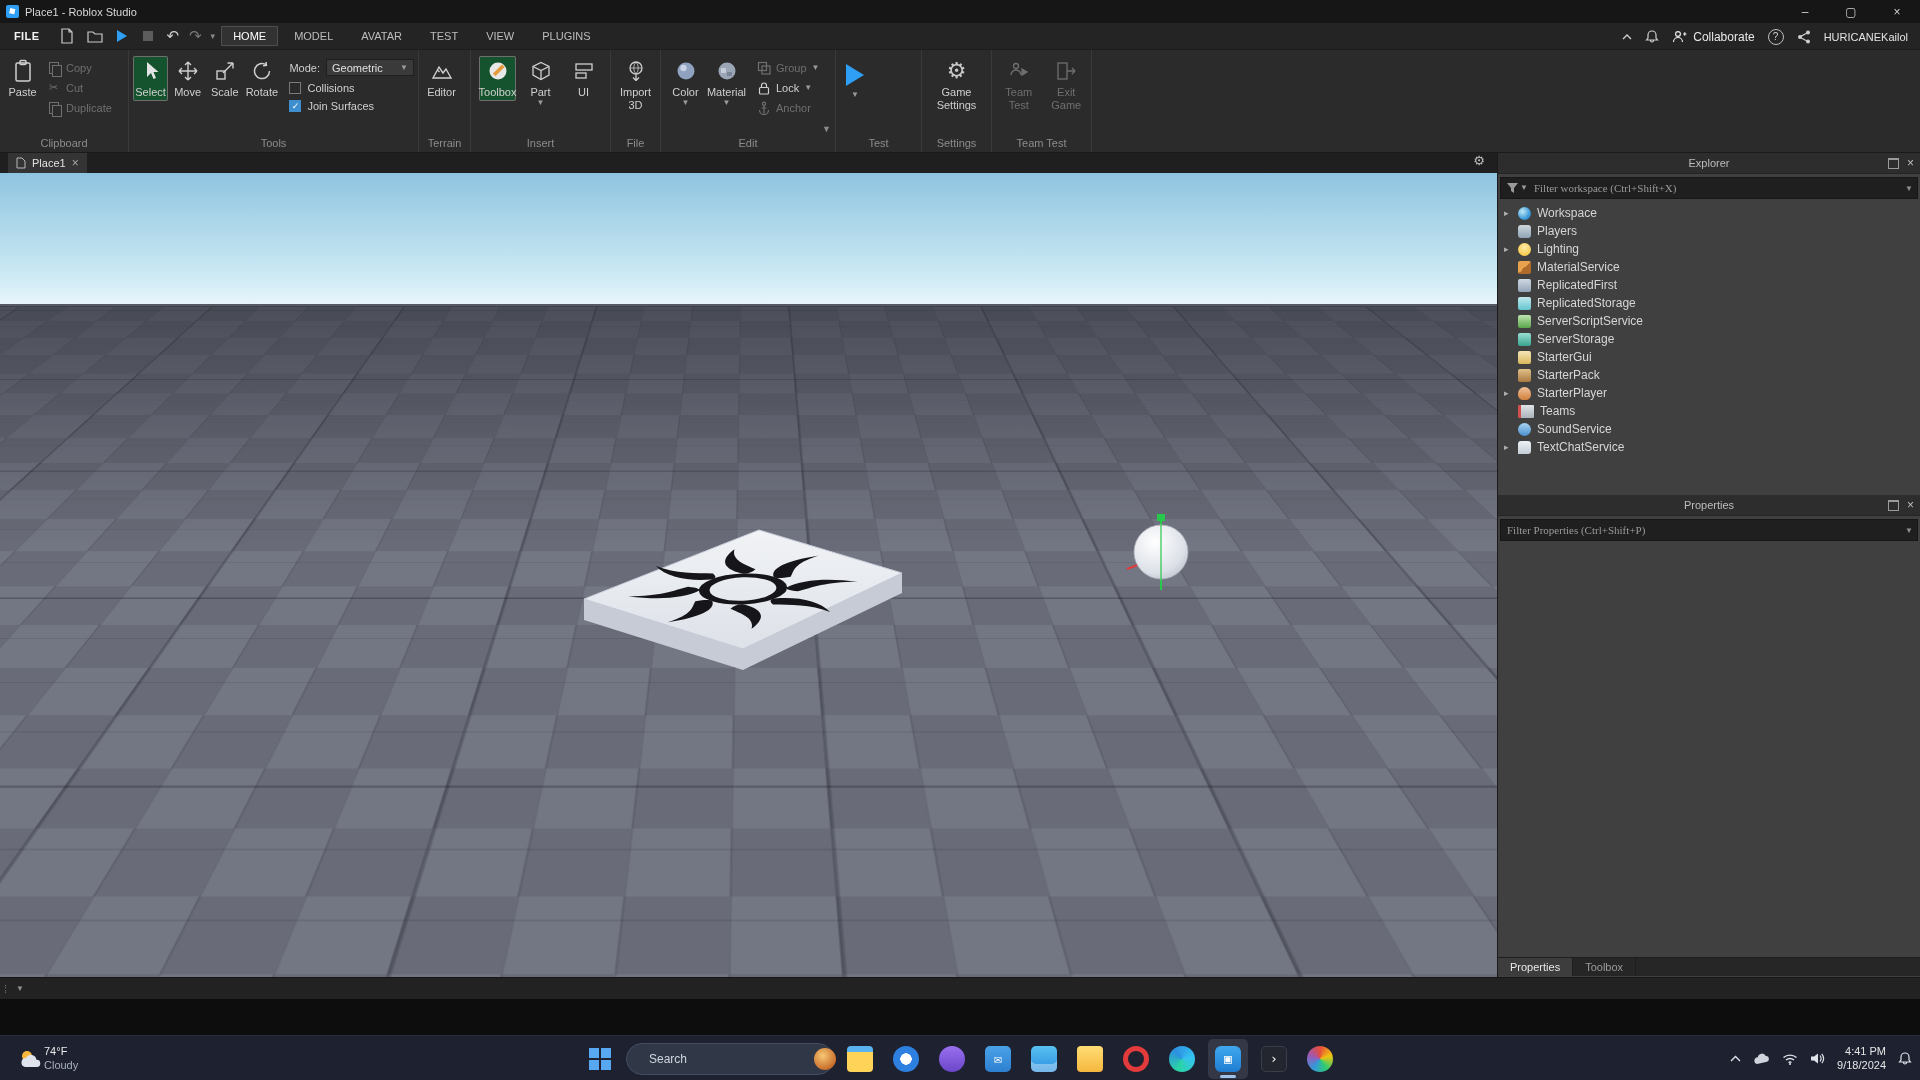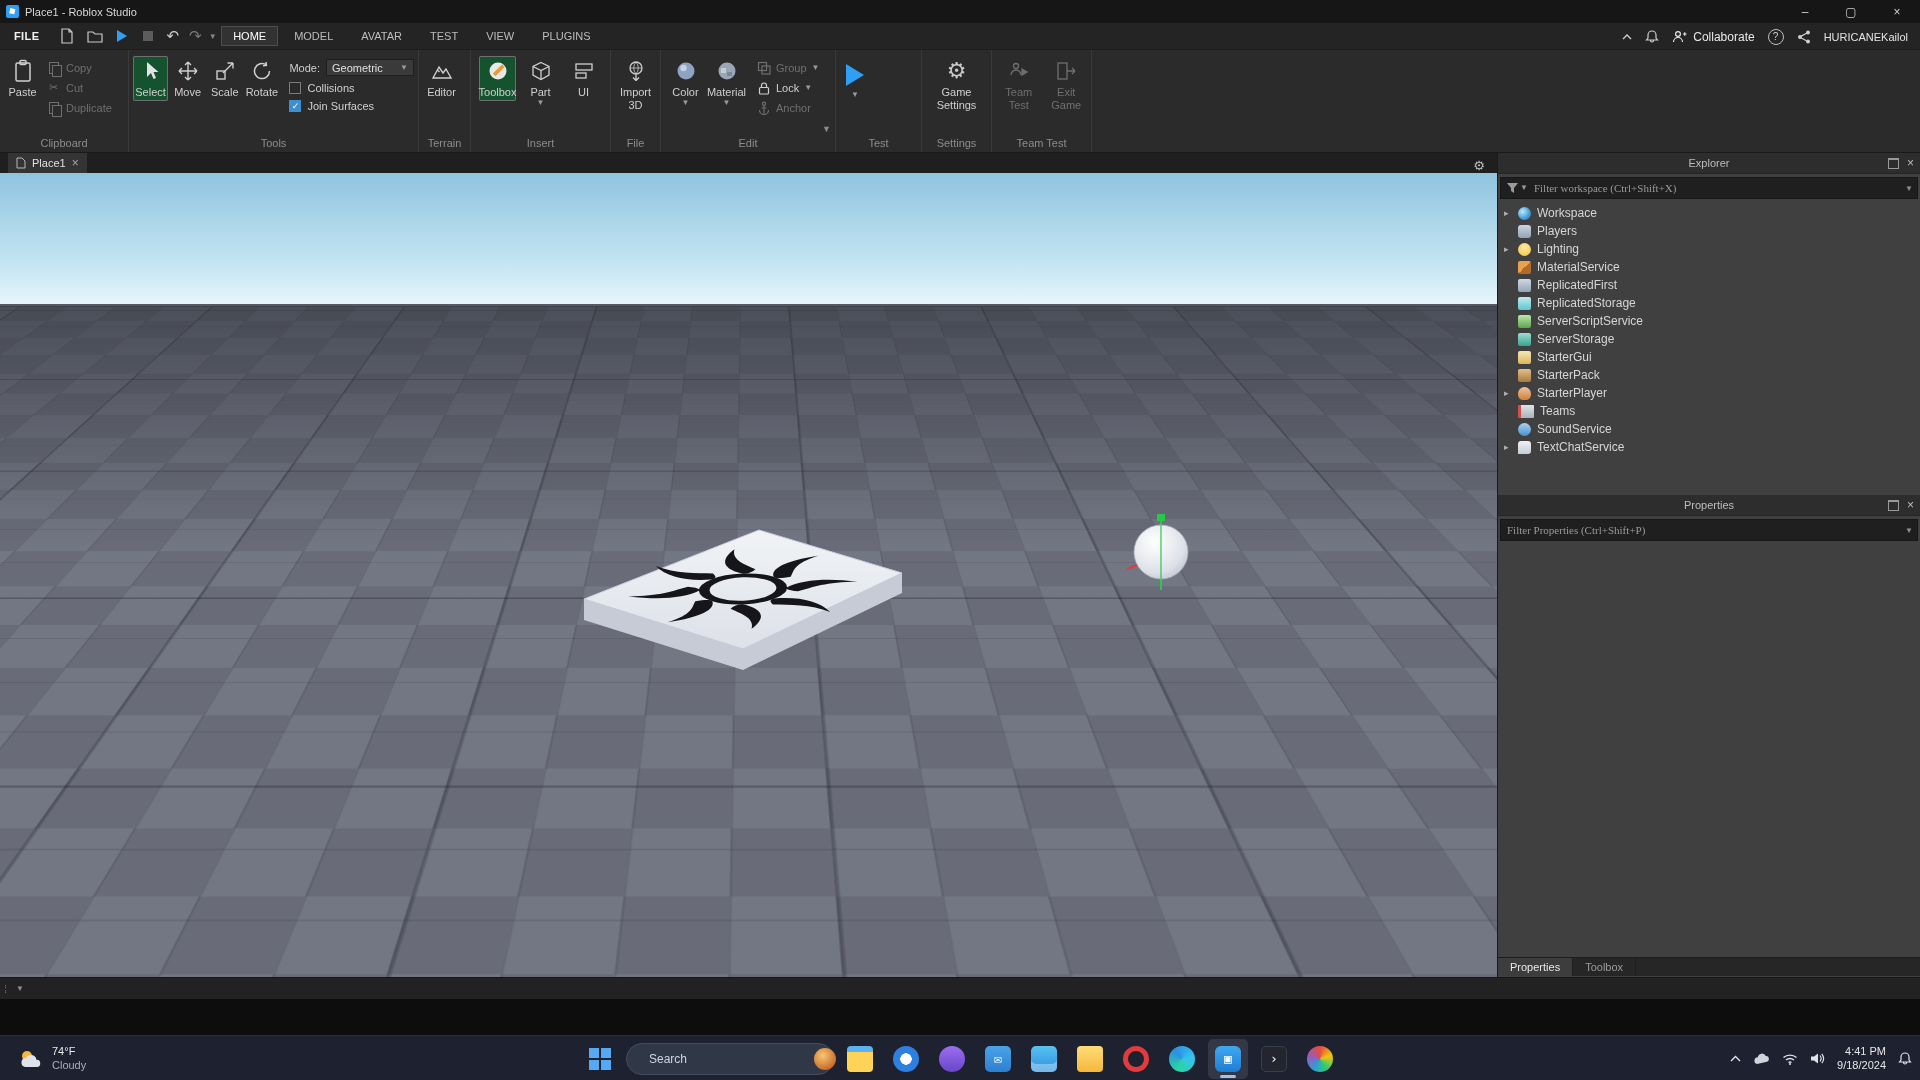--- a/index.html
+++ b/index.html
@@ -51,21 +51,21 @@
   .moderow{display:flex;align-items:center;gap:6px;color:#cfcfcf}
   .modesel{width:88px;height:17px;background:#3a3a3a;border:1px solid #1f1f1f;color:#e0e0e0;display:flex;align-items:center;justify-content:space-between;padding:0 5px;box-sizing:border-box}
   .cbrow{display:flex;align-items:center;gap:6px;color:#cfcfcf}
   .cb{width:12px;height:12px;border:1px solid #7a7a7a;background:#2a2a2a;box-sizing:border-box;display:flex;align-items:center;justify-content:center;font-size:9px;color:#fff}
   .cb.checked{background:#3f8fd0;border-color:#3f8fd0}
   .playtri{width:0;height:0;border-top:11px solid transparent;border-bottom:11px solid transparent;border-left:18px solid #2f9ff5}
   .stopsq{width:17px;height:17px;background:#4f4f4f}
   .expander{position:absolute;right:4px;bottom:18px;color:#8a8a8a;font-size:9px}
 
   
-  .docstrip{position:absolute;left:0;top:153px;width:1497px;height:20px;background:#1f1f1f;display:flex;align-items:flex-end}
+  .docstrip{position:absolute;left:0;top:153px;width:1497px;height:20px;background:#1f1f1f;display:flex;align-items:flex-start}
   .doctab{height:20px;background:#343434;color:#e0e0e0;display:flex;align-items:center;gap:6px;padding:0 8px;margin-left:8px}
   .dtclose{color:#a8a8a8;font-size:12px;cursor:default}
   .stripgear{position:absolute;right:12px;color:#bdbdbd;font-size:13px;cursor:default}
 
   
   .viewport{position:absolute;left:0;top:173px;width:1497px;height:804px;overflow:hidden;background:#6d707d;perspective:1500px;perspective-origin:50% 133px}
   .sky{position:absolute;left:0;top:0;width:100%;height:133px;background:linear-gradient(#8fc4e0,#c8e7f3 72%,#e9f6fb)}
   .ground{position:absolute;top:133px;left:-50%;width:200%;height:5200px;transform-origin:50% 0;transform:rotateX(72deg);background-color:#6d707d;
     background-image:
       repeating-linear-gradient(0deg, rgba(15,17,24,.20) 0 2px, transparent 2px 192px),
@@ -102,21 +102,21 @@
   
   .commandbar{position:absolute;left:0;top:977px;width:1920px;height:22px;background:#222;border-top:1px solid #161616;display:flex;align-items:center;box-sizing:border-box}
   .grip{color:#666;margin:0 6px 0 4px;letter-spacing:-1px}
   .commandbar input{flex:1;background:transparent;border:0;outline:0;color:#b9b9b9;font-family:"DejaVu Sans Mono","Liberation Mono",monospace;font-size:12px}
   .commandbar input::placeholder{color:#9a9a9a}
 
   .deskstrip{position:absolute;left:0;top:999px;width:1920px;height:36px;background:#0d0d0d}
 
   
   .taskbar{position:absolute;left:0;top:1035px;width:1920px;height:45px;background:#1d2130;border-top:1px solid rgba(255,255,255,.06);box-sizing:border-box}
-  .weather{position:absolute;left:10px;top:0;height:45px;display:flex;align-items:center;gap:8px;padding:0 8px;color:#e8e8e8}
+  .weather{position:absolute;left:10px;top:0;height:45px;display:flex;align-items:center;padding:0 8px;color:#e8e8e8}
   .weather .cond{color:#a8b0bc}
   .tcenter{position:absolute;left:50%;top:0;transform:translateX(-50%);height:45px;display:flex;align-items:center;gap:6px}
   .tbtn{width:40px;height:40px;border-radius:5px;display:flex;align-items:center;justify-content:center;position:relative;cursor:default}
   .tbtn.open{background:rgba(255,255,255,.10)}
   .tbtn.open::after{content:"";position:absolute;bottom:1px;left:12px;width:16px;height:3px;border-radius:2px;background:#9fc3ea}
   .winlogo{display:grid;grid-template-columns:10px 10px;grid-template-rows:10px 10px;gap:2px}
   .winlogo span{background:#57a8f0}
   .searchpill{height:32px;width:208px;background:#303848;border:1px solid #434c60;border-radius:16px;display:flex;align-items:center;gap:8px;padding:0 6px 0 12px;box-sizing:border-box}
   .searchpill input{flex:1;background:transparent;border:0;outline:0;color:#dfe4ec;font-size:12px;font-family:inherit}
   .searchpill input::placeholder{color:#cfd5df}

